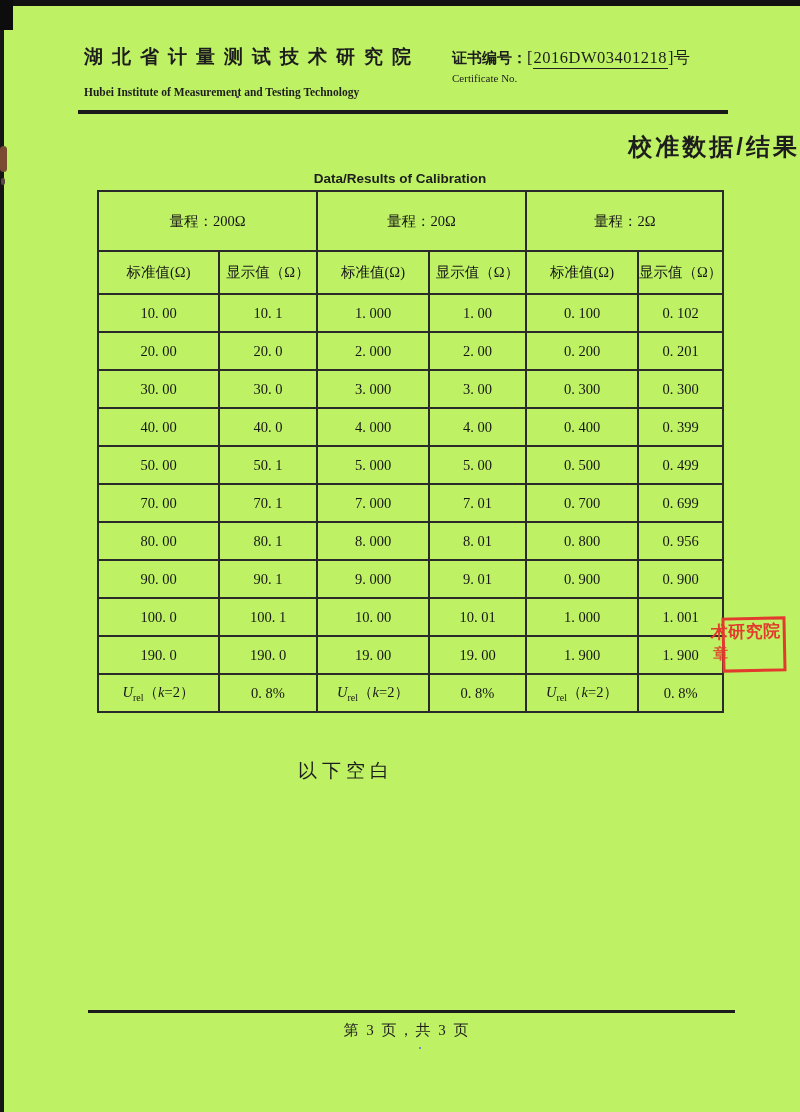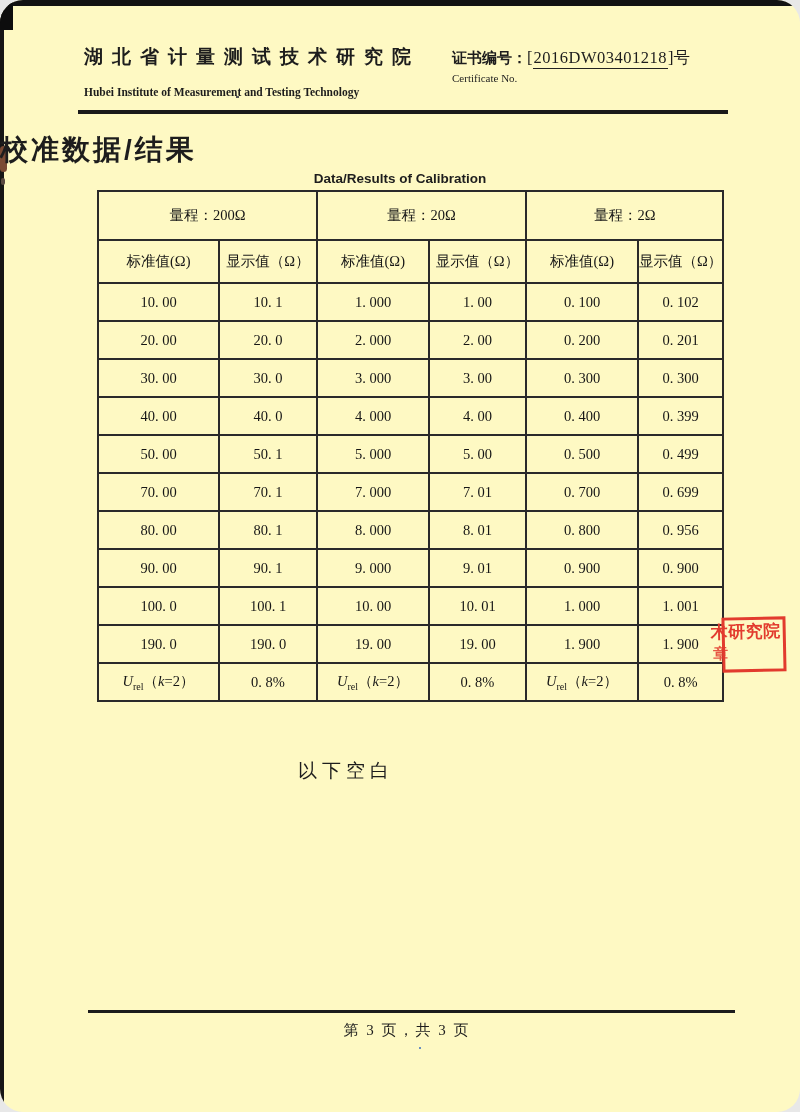--- a/index.html
+++ b/index.html
@@ -1,20 +1,19 @@
 <!DOCTYPE html>
 <html><head>
 <meta charset="utf-8">
 <style>
   html,body{margin:0;padding:0;background:#e8e8e8;}
   .page{
     position:relative;width:800px;height:1112px;margin:0 auto;
-    background:#fef9c3;overflow:hidden;color:#1d1d1d;
+    background:#bef264;overflow:hidden;color:#1d1d1d;
     font-family:"Liberation Sans", sans-serif;
-    border-radius:23px;
   }
   
   .edge-top{position:absolute;left:0;top:0;width:800px;height:6px;background:#121212;}
   .edge-left{position:absolute;left:0;top:0;width:4px;height:1112px;background:#161616;}
   .edge-corner{position:absolute;left:0;top:0;width:13px;height:30px;background:#0d0d0d;}
   .spot-brown{position:absolute;left:0;top:146px;width:7px;height:26px;background:#7a4a33;border-radius:4px;}
   .spot-dark{position:absolute;left:1px;top:178px;width:4px;height:7px;background:#5a4a42;border-radius:2px;}
   .speck1{position:absolute;left:236px;top:96px;width:3px;height:2px;background:#555;}
   .speck2{position:absolute;left:419px;top:1047px;width:2px;height:2px;background:#6a8fc0;}
 
@@ -24,35 +23,35 @@
   .org-en{font-family:"Liberation Serif", serif;font-weight:700;font-size:11.5px;margin-top:16px;white-space:nowrap;}
   .cert{position:absolute;left:452px;top:47px;}
   .cert-line{white-space:nowrap;}
   .cert-label{font-size:15px;font-weight:700;}
   .cert-num-wrap{font-family:"Liberation Serif", serif;font-size:16.5px;}
   .cert-number{border-bottom:1.5px solid #222;padding:0 1px 1px 1px;letter-spacing:0.5px;}
   .cert-en{font-family:"Liberation Serif", serif;font-size:11px;margin-top:3px;}
   .rule{position:absolute;left:78px;top:110px;width:650px;height:4px;background:#1a1a1a;}
 
   
-  .title{position:absolute;left:0;top:131px;width:800px;text-align:left;
-         font-size:28px;font-weight:700;letter-spacing:3px;}
+  .title{position:absolute;left:0;top:131px;width:800px;text-align:right;
+         font-size:24px;font-weight:700;letter-spacing:3px;}
   .subtitle{position:absolute;left:0;top:171px;width:800px;text-align:center;
             font-size:13.5px;font-weight:700;}
 
   
   .cal-table{
     position:absolute;left:97px;top:190px;border-collapse:collapse;table-layout:fixed;
     font-family:"Liberation Serif", serif;font-size:14.5px;color:#161616;
   }
   .cal-table td,.cal-table th{
     border:2px solid #2a2a2a;text-align:center;vertical-align:middle;
     padding:0;font-weight:normal;overflow:hidden;white-space:nowrap;
   }
-  tr.range-row{height:49px;padding-left:48px;}
+  tr.range-row{height:60px;padding-left:48px;}
   tr.colhead-row{height:43px;}
   .cal-table tbody tr{height:38px;}
   tr.u-row{height:45px;margin-left:40px;}
   .u-sym{font-style:italic;}
   .u-sub{font-size:10px;}
   .u-k{font-style:italic;}
 
   .blank-note{position:absolute;left:0;top:758px;width:692px;text-align:center;
               font-size:19px;letter-spacing:5px;font-family:"Liberation Serif", serif;}
 

